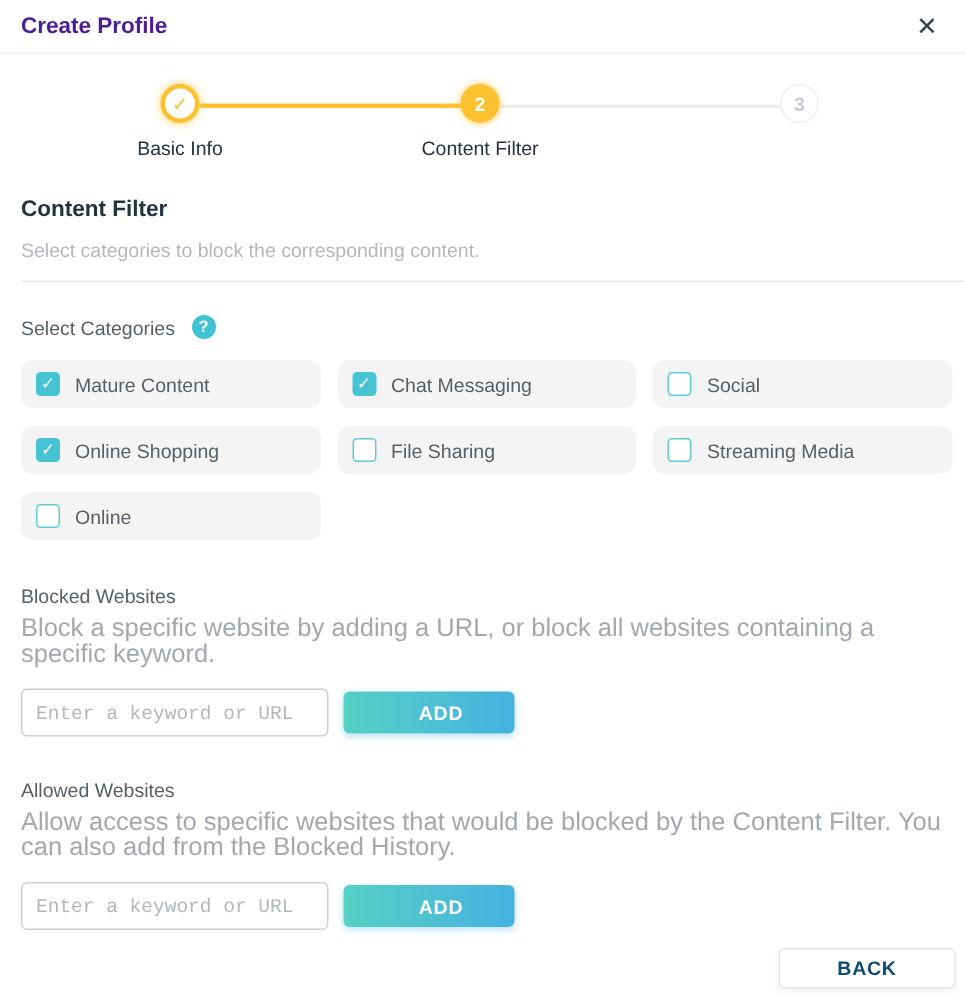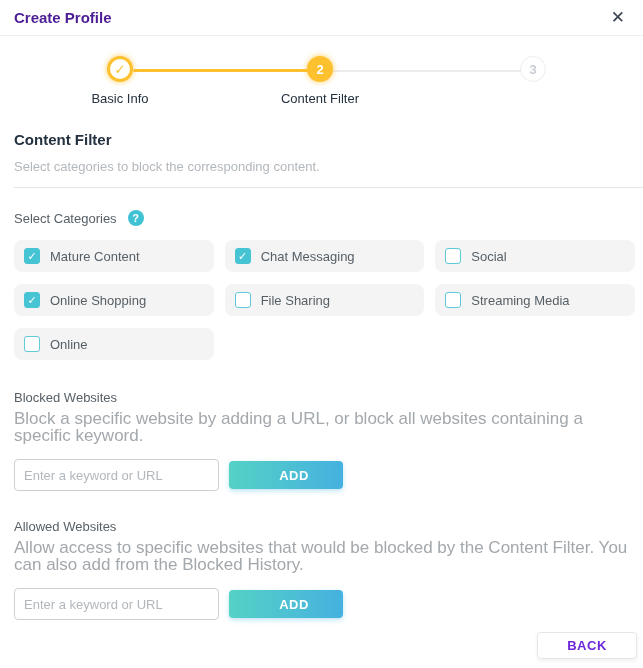--- a/index.html
+++ b/index.html
@@ -78,36 +78,36 @@
   .checkbox:not(.checked) .check-glyph { display: none; }
   .chip-label { margin-left: 10px; font-size: 13px; color: #565f66; }
   
   .ws-label { margin-top: 30px; font-size: 13px; color: #565f66; }
   .ws-label.allowed { margin-top: 28px; }
   .ws-desc { margin-top: 5px; font-size: 17px; line-height: 17px; color: #a3a8ad; max-width: 620px; }
   .ws-input-row { margin-top: 15px; display: flex; align-items: center; }
   .ws-input {
     width: 205px; height: 28px; border: 1px solid #cfcfcf; border-radius: 4px;
     padding: 15px 9px; font-size: 13px; color: #565f66; outline: none;
-    font-family: Liberation Sans, sans-serif;
+    font-family: Liberation Mono, monospace;
   }
   .ws-input::placeholder { color: #b2b7bc; }
   .add-btn {
     margin-left: 10px; width: 114px; height: 28px; border: none; border-radius: 4px;
     background: linear-gradient(90deg, #55d1c5, #45b1e0);
     color: #ffffff; font-size: 13px; font-weight: bold; letter-spacing: .5px;
     cursor: pointer; box-shadow: 0 2px 5px rgba(69,177,224,.35);
     font-family: "Liberation Sans", sans-serif;
     padding-left: 16px;
   }
   
   .footer { position: absolute; right: 6px; bottom: 9px; display: flex; gap: 8px; }
   .back-btn {
-    width: 100px; height: 27px; border-radius: 4px; background: #ffffff;
-    border: 1px solid #e4e7ea; color: #6d28d9; font-size: 13px; font-weight: bold;
+    width: 118px; height: 27px; border-radius: 4px; background: #ffffff;
+    border: 1px solid #e4e7ea; color: #0c4a6e; font-size: 13px; font-weight: bold;
     letter-spacing: .5px; cursor: pointer; box-shadow: 0 2px 4px rgba(0,0,0,.06);
     font-family: "Liberation Sans", sans-serif;
   }
   .next-btn {
     width: 121px; height: 27px; border-radius: 4px; border: none;
     background: linear-gradient(90deg, #55d1c5, #45b1e0);
     color: #ffffff; font-size: 13px; font-weight: bold; letter-spacing: .5px;
     cursor: pointer; box-shadow: 0 2px 5px rgba(69,177,224,.35);
     font-family: "Liberation Sans", sans-serif;
   }

